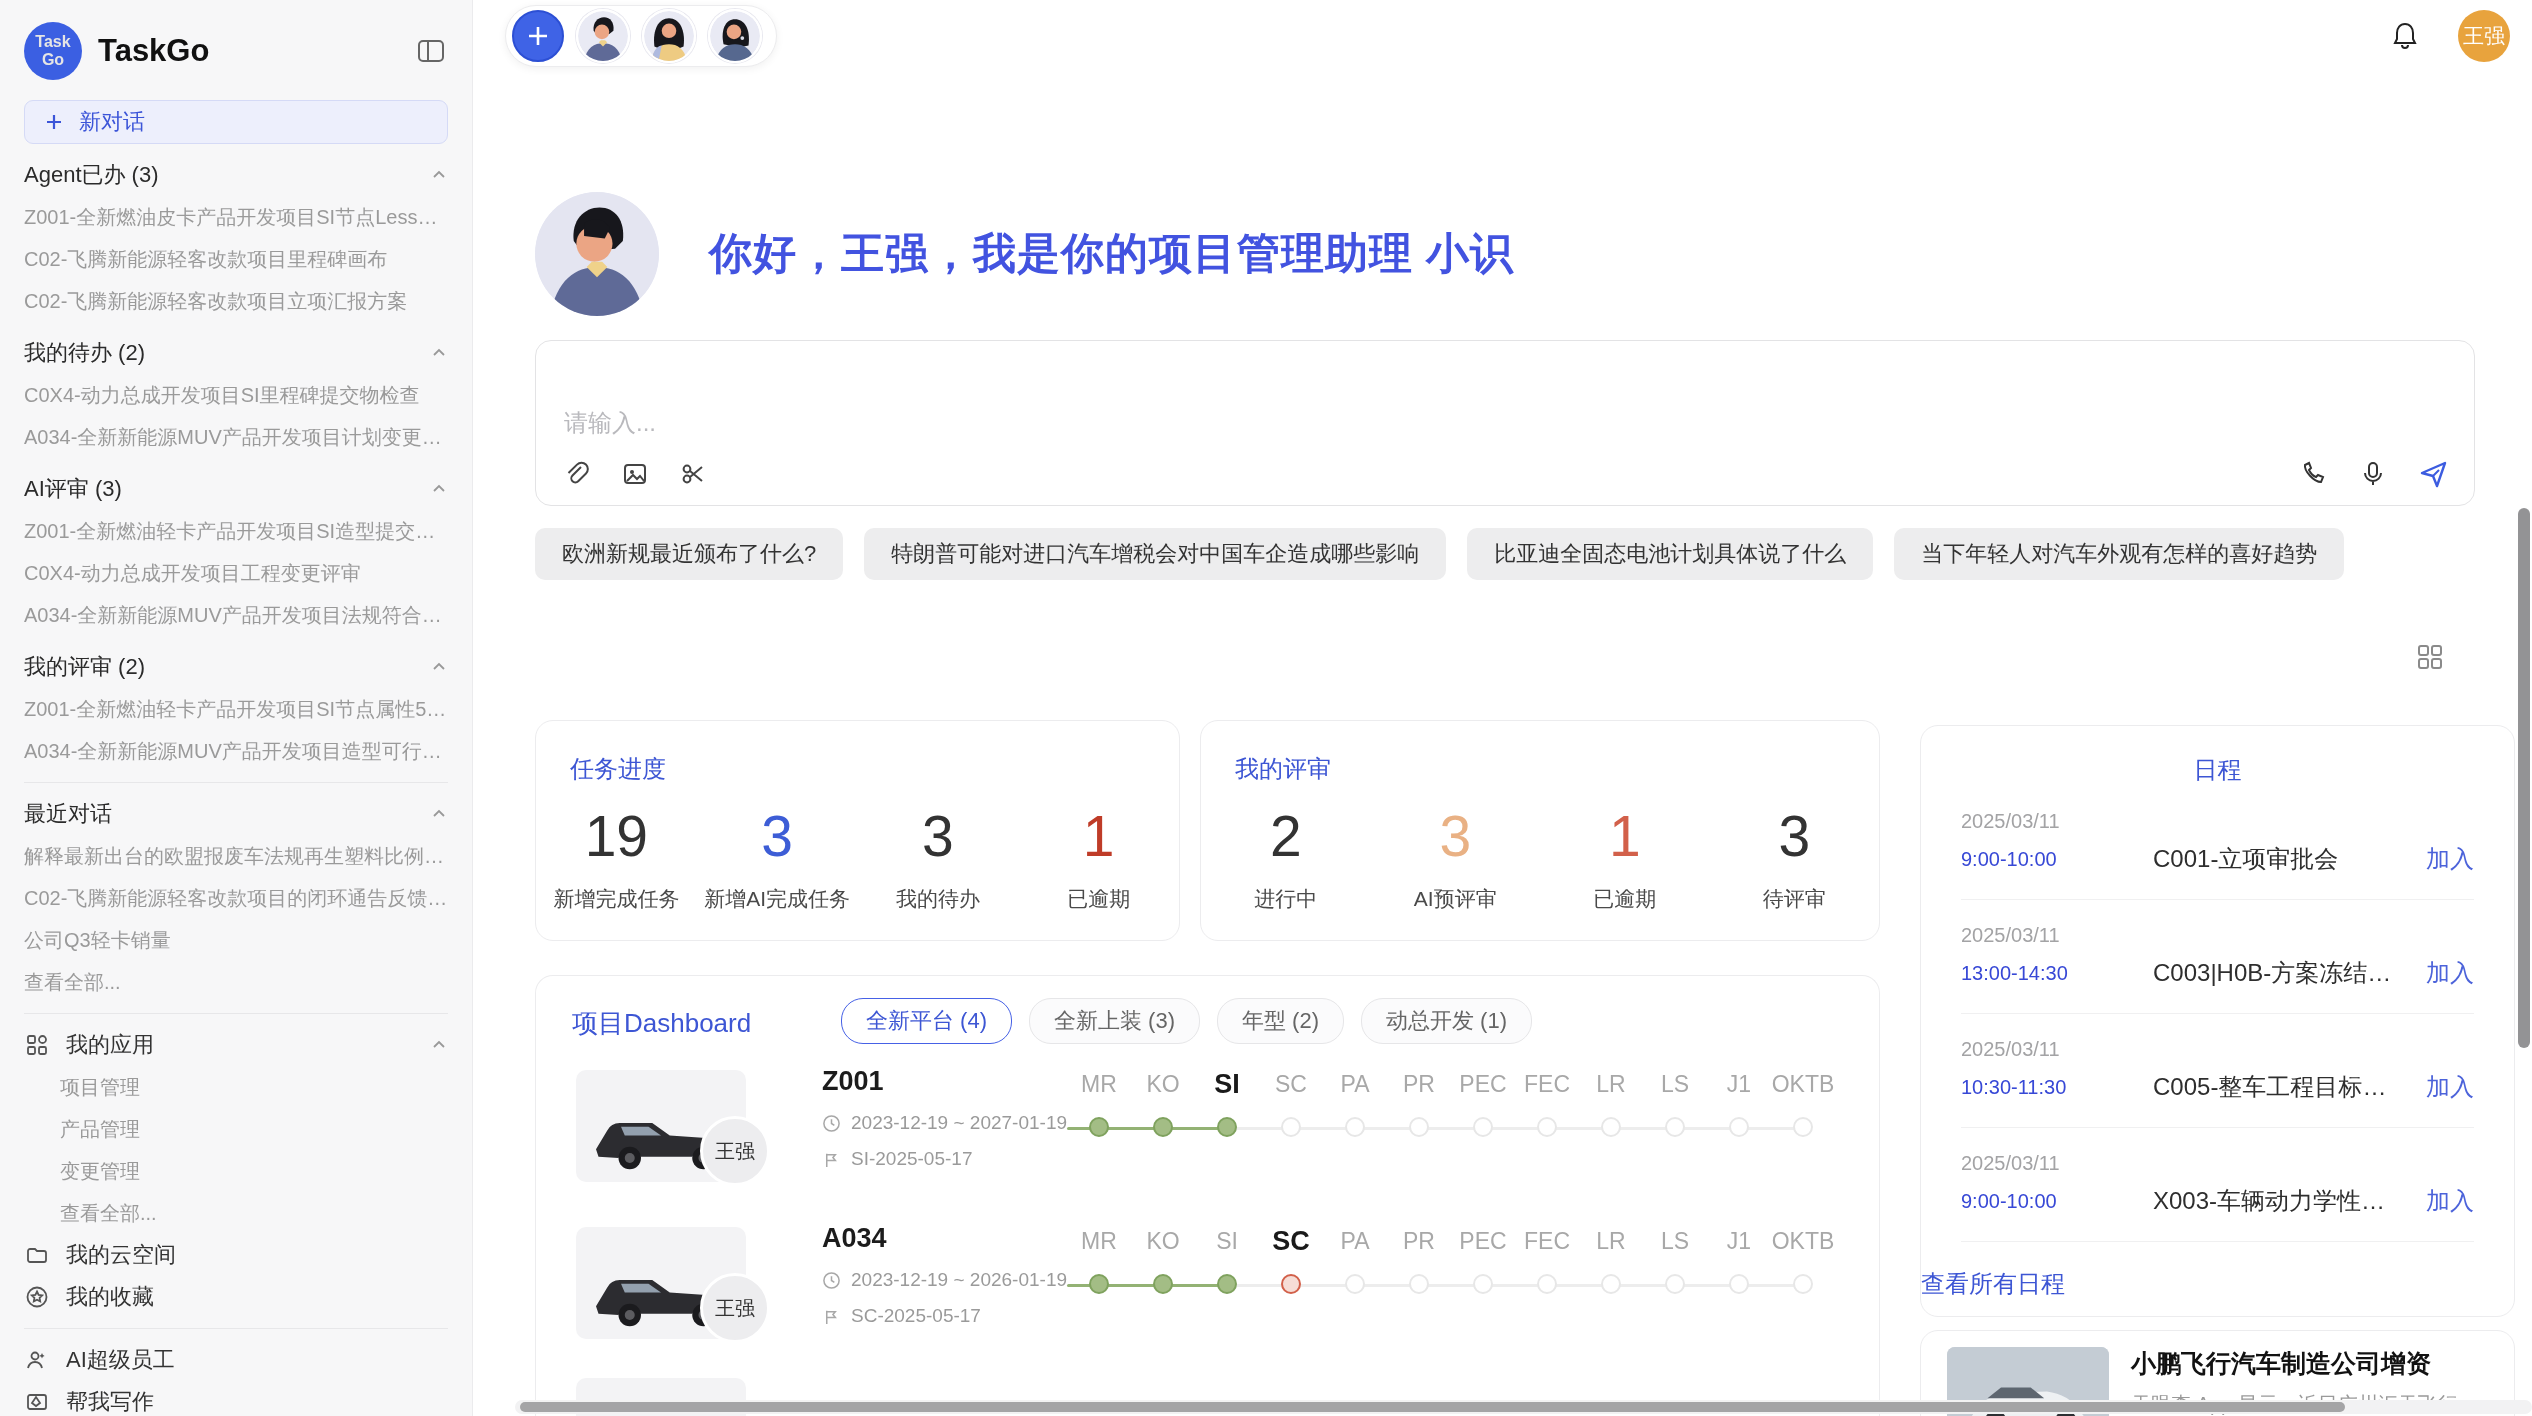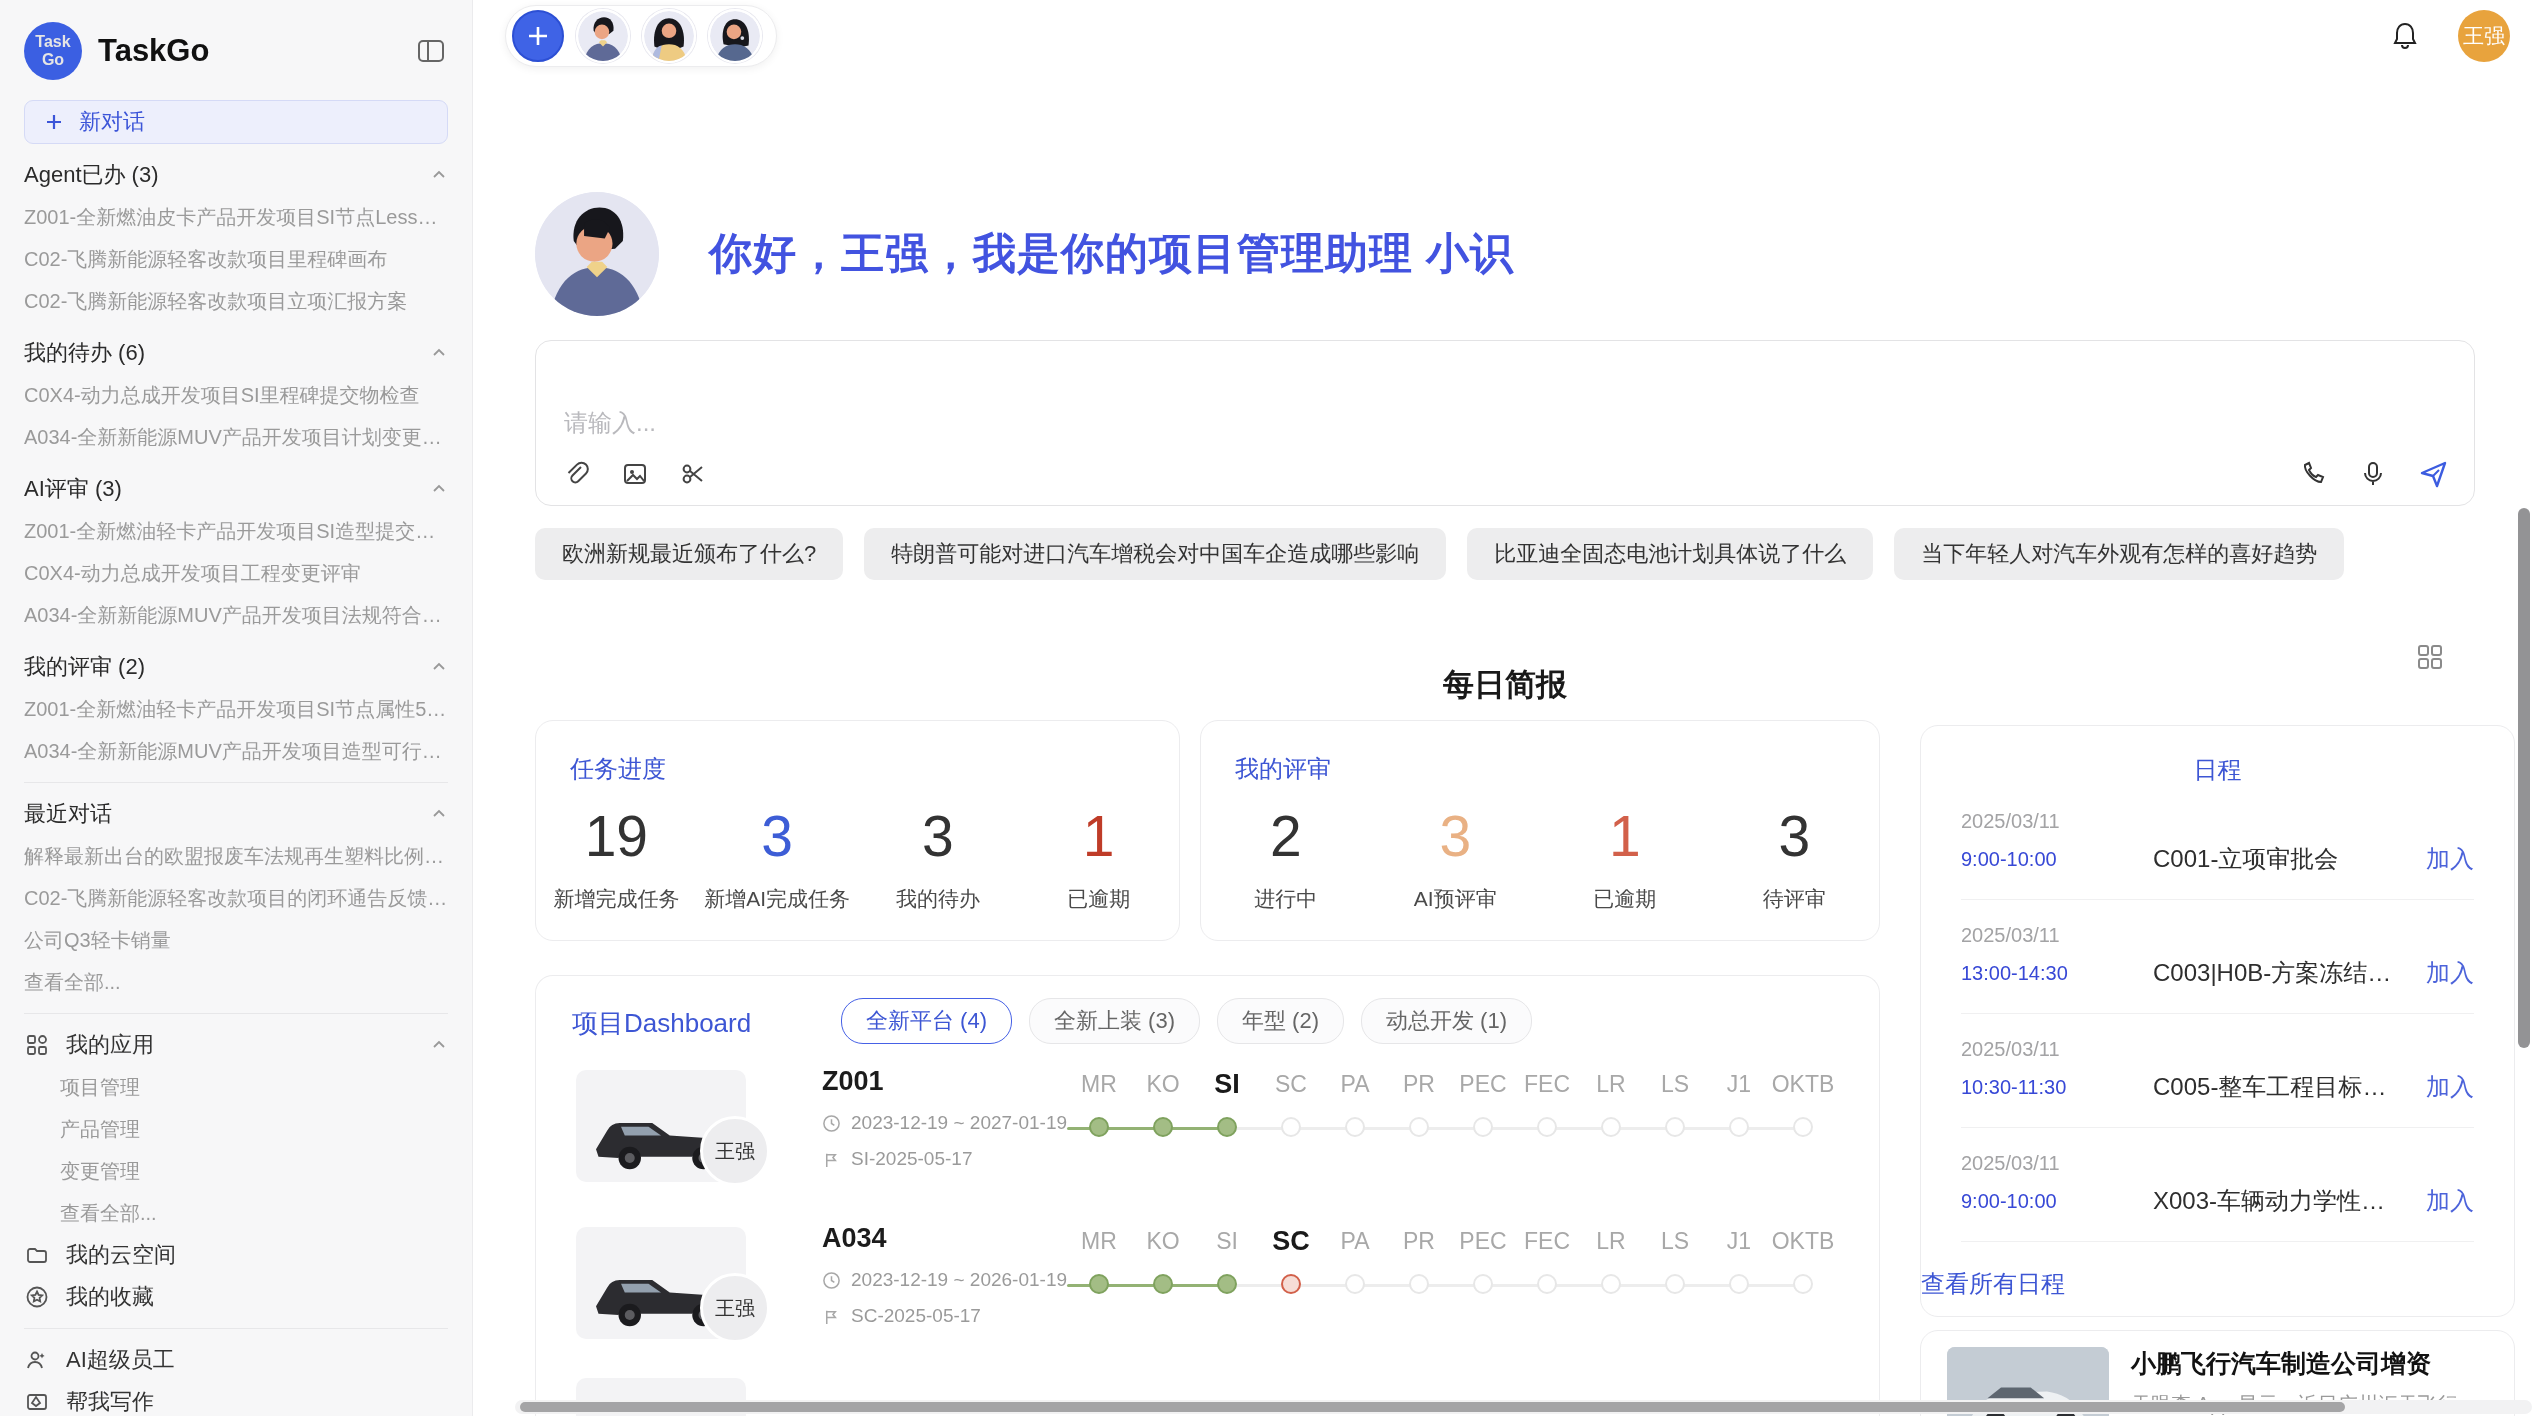--- a/index.html
+++ b/index.html
@@ -154,21 +154,21 @@
           <span>
             <svg width="18" height="18" viewBox="0 0 18 18">
               <path d="M4 11l5-5 5 5" fill="none" stroke="#999" stroke-width="1.8"></path>
             </svg>
           </span>
         </div>
         <div class="sb-item">Z001-全新燃油皮卡产品开发项目SI节点Lesson Learn报告</div>
         <div class="sb-item">C02-飞腾新能源轻客改款项目里程碑画布</div>
         <div class="sb-item">C02-飞腾新能源轻客改款项目立项汇报方案</div>
         <div class="sb-row sb-head">
-          <span>我的待办 (6)</span>
+          <span>我的待办 (2)</span>
           <span>
             <svg width="18" height="18" viewBox="0 0 18 18">
               <path d="M4 11l5-5 5 5" fill="none" stroke="#999" stroke-width="1.8"></path>
             </svg>
           </span>
         </div>
         <div class="sb-item">C0X4-动力总成开发项目SI里程碑提交物检查</div>
         <div class="sb-item">A034-全新新能源MUV产品开发项目计划变更表编写</div>
         <div class="sb-row sb-head">
           <span>AI评审 (3)</span>
@@ -378,21 +378,20 @@
       </div>
     </section>
 
     <div class="chips">
         <button class="chip">欧洲新规最近颁布了什么?</button>
         <button class="chip">特朗普可能对进口汽车增税会对中国车企造成哪些影响</button>
         <button class="chip">比亚迪全固态电池计划具体说了什么</button>
         <button class="chip">当下年轻人对汽车外观有怎样的喜好趋势</button>
       </div>
 
-    <h2 class="briefing-title">每日简报</h2>
     <span class="grid-icon">
       <svg width="30" height="30" viewBox="0 0 30 30">
           <rect x="4" y="4" width="9" height="9" rx="2" fill="none" stroke="#8a8a8a" stroke-width="2"></rect>
           <rect x="17" y="4" width="9" height="9" rx="2" fill="none" stroke="#8a8a8a" stroke-width="2"></rect>
           <rect x="4" y="17" width="9" height="9" rx="2" fill="none" stroke="#8a8a8a" stroke-width="2"></rect>
           <rect x="17" y="17" width="9" height="9" rx="2" fill="none" stroke="#8a8a8a" stroke-width="2"></rect>
         </svg>
     </span>
 
     <div>

